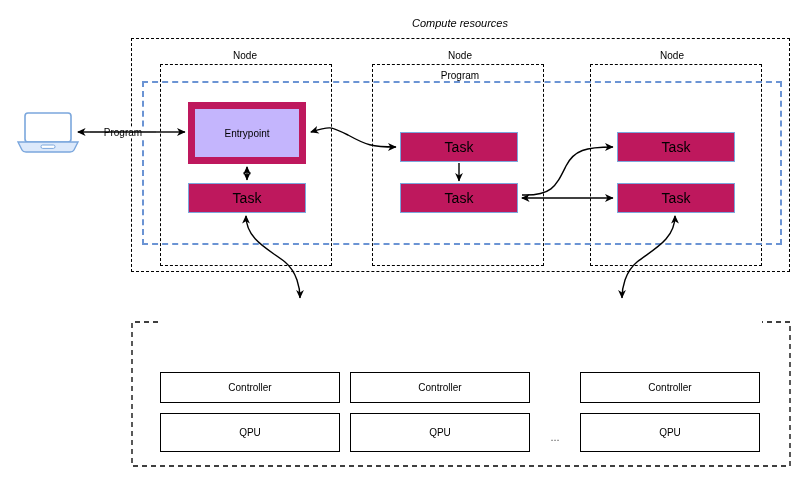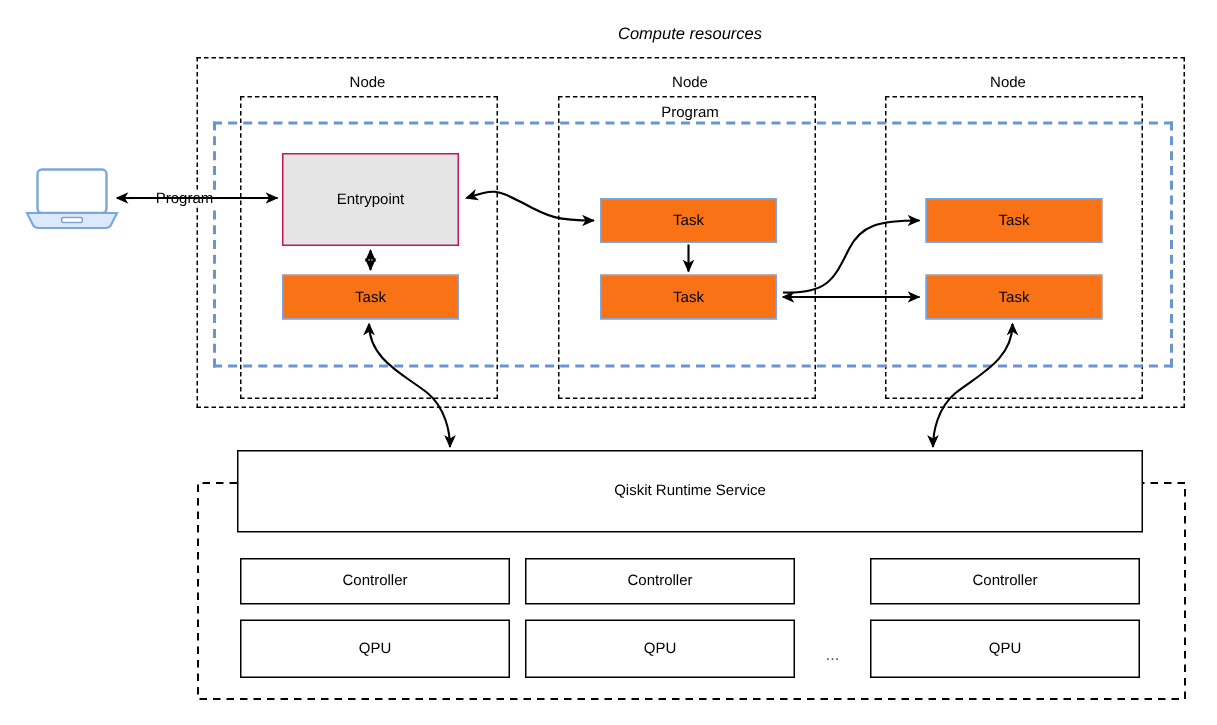--- a/index.html
+++ b/index.html
@@ -10,22 +10,22 @@
   .lbl{position:absolute;font-size:10px;line-height:11px;color:#000;
        white-space:nowrap;text-align:center;}
   .ctr{display:flex;align-items:center;justify-content:center;text-align:center;}
 
   
   .dash-black{border:1.3px dashed #000;background:transparent;}
   .dash-blue{border:2px dashed #6b94d4;background:transparent;}
 
   
   .box-solid{border:1px solid #000;background:#fff;font-size:10px;}
-  .task{border:1px solid #7ba7dd;background:#f97316;font-size:10px;color:#000;}
-  .entrypoint{border:1px solid #be185d;background:#e5e5e5;font-size:10px;color:#000;}
+  .task{border:1px solid #7ba7dd;background:#be185d;font-size:14px;color:#000;}
+  .entrypoint{border:7px solid #be185d;background:#c4b5fd;font-size:10px;color:#000;}
 
   svg.overlay{position:absolute;left:0;top:0;width:811px;height:483px;
               pointer-events:none;overflow:visible;}
 </style>
 </head>
 <body>
 
 <div id="canvas">
 
   <div class="lbl" style="left:355px;top:18px;width:210px;font-size:11px;font-style:italic;">Compute resources</div>
@@ -51,21 +51,20 @@
 
   <div class="abs task ctr" style="left:617px;top:132px;width:118px;height:30px;">Task</div>
   <div class="abs task ctr" style="left:617px;top:183px;width:118px;height:30px;">Task</div>
 
   <div class="lbl" style="left:93px;top:127px;width:60px;background:#fff;">Program</div>
 
   <div class="abs" style="left:132px;top:321px;width:658px;height:145px;">
     
   </div>
 
-  <div class="abs box-solid ctr" style="left:158px;top:300px;width:604px;height:55px;">Qiskit Runtime Service</div>
 
   <div class="abs box-solid ctr" style="left:160px;top:372px;width:180px;height:31px;">Controller</div>
   <div class="abs box-solid ctr" style="left:350px;top:372px;width:180px;height:31px;">Controller</div>
   <div class="abs box-solid ctr" style="left:580px;top:372px;width:180px;height:31px;">Controller</div>
 
   <div class="abs box-solid ctr" style="left:160px;top:413px;width:180px;height:39px;">QPU</div>
   <div class="abs box-solid ctr" style="left:350px;top:413px;width:180px;height:39px;">QPU</div>
   <div class="abs box-solid ctr" style="left:580px;top:413px;width:180px;height:39px;">QPU</div>
 
   <div class="lbl" style="left:540px;top:432px;width:30px;font-size:11px;color:#555;">...</div>

